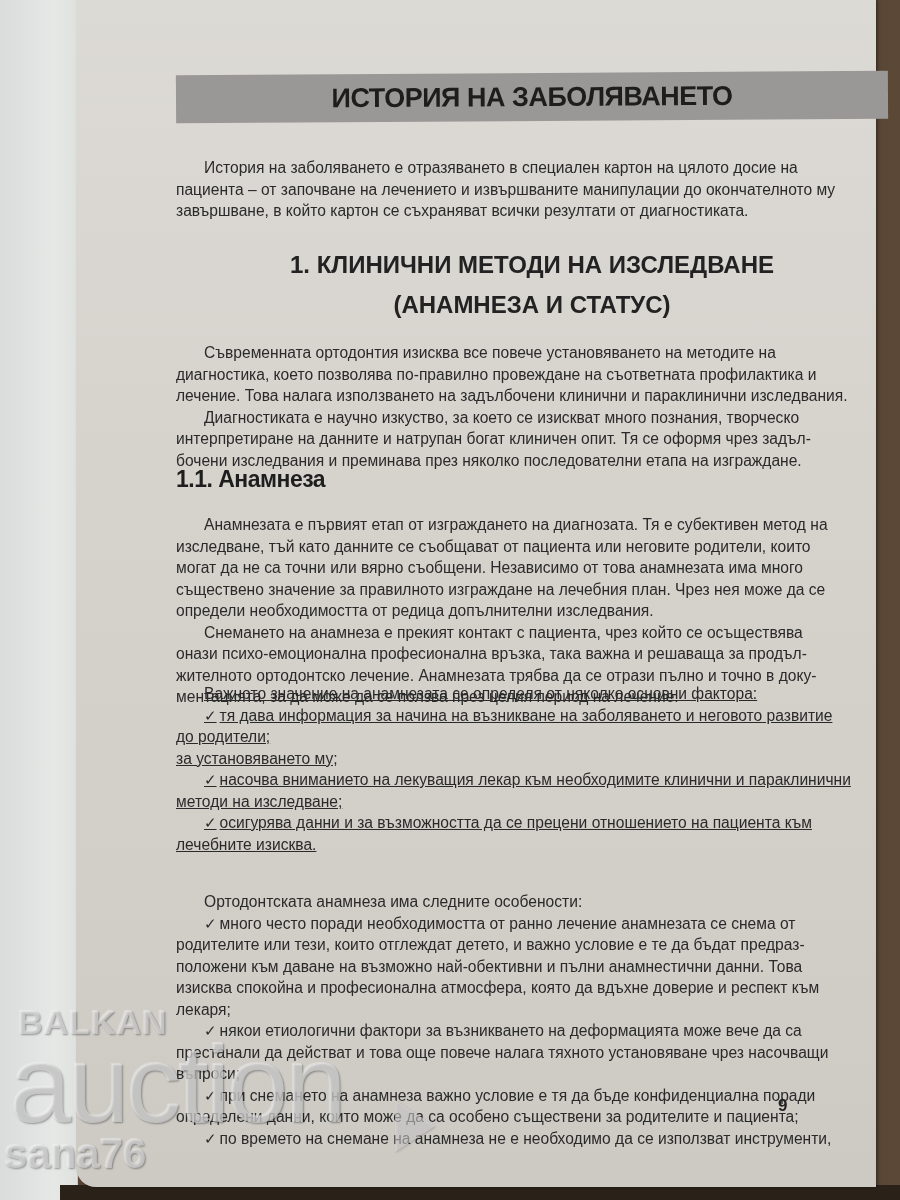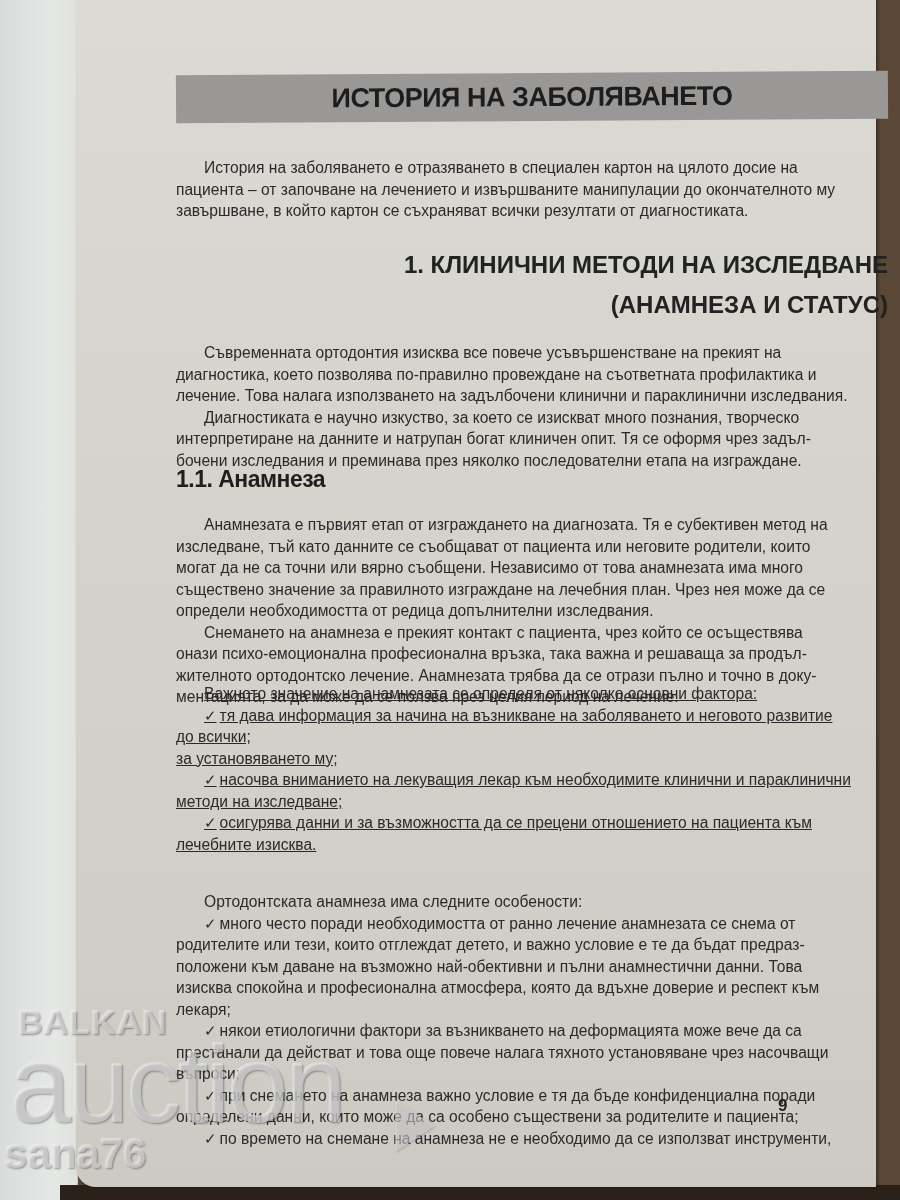--- a/index.html
+++ b/index.html
@@ -44,21 +44,21 @@
       letter-spacing: -0.5px;
     }
     .para {
       position: absolute; left: 0; width: 712px;
       font-size: 15.6px; line-height: 21.5px;
       text-align: justify;
     }
     .para .line { display: block; white-space: nowrap; }
     .para .indent { padding-left: 28px; }
     .section-heading {
-      position: absolute; left: 0; width: 712px; text-align: right;
+      position: absolute; left: 0; width: 712px; text-align: center;
       font-weight: bold; font-size: 24px; line-height: 42px; color: #222;
     }
     .subsection-heading {
       position: absolute; left: 0; top: 466px;
       font-weight: bold; font-size: 23px; color: #1e1e1e;
       letter-spacing: -0.5px;
     }
     .check { font-size: 15px; margin-right: 3px; }
     .page-number {
       position: absolute; left: 778px; top: 1096px;
@@ -98,21 +98,21 @@
       <div class="para" style="top:157px;">
         <span class="line indent">История на заболяването е отразяването в специален картон на цялото досие на</span>
         <span class="line">пациента – от започване на лечението и извършваните манипулации до окончателното му</span>
         <span class="line">завършване, в който картон се съхраняват всички резултати от диагностиката.</span>
       </div>
 
       <div class="section-heading" style="top:244px;">1. КЛИНИЧНИ МЕТОДИ НА ИЗСЛЕДВАНЕ</div>
       <div class="section-heading" style="top:284px;">(АНАМНЕЗА И СТАТУС)</div>
 
       <div class="para" style="top:342px;">
-        <span class="line indent">Съвременната ортодонтия изисква все повече усъвършенстване на прекият на</span>
+        <span class="line indent">Съвременната ортодонтия изисква все повече установяването на методите на</span>
         <span class="line">диагностика, което позволява по-правилно провеждане на съответната профилактика и</span>
         <span class="line">лечение. Това налага използването на задълбочени клинични и параклинични изследвания.</span>
         <span class="line indent">Диагностиката е научно изкуство, за което се изискват много познания, творческо</span>
         <span class="line">интерпретиране на данните и натрупан богат клиничен опит. Тя се оформя чрез задъл-</span>
         <span class="line">бочени изследвания и преминава през няколко последователни етапа на изграждане.</span>
       </div>
 
       <div class="subsection-heading">1.1. Анамнеза</div>
 
       <div class="para" style="top:514px;">
@@ -123,21 +123,21 @@
         <span class="line">определи необходимостта от редица допълнителни изследвания.</span>
         <span class="line indent">Снемането на анамнеза е прекият контакт с пациента, чрез който се осъществява</span>
         <span class="line">онази психо-емоционална професионална връзка, така важна и решаваща за продъл-</span>
         <span class="line">жителното ортодонтско лечение. Анамнезата трябва да се отрази пълно и точно в доку-</span>
         <span class="line">ментацията, за да може да се ползва през целия период на лечение.</span>
       </div>
 
       <div class="para" style="top:683px;text-decoration:underline;">
         <span class="line indent">Важното значение на анамнезата се определя от няколко основни фактора:</span>
         <span class="line indent"><span class="check">✓</span><span>тя дава информация за начина на възникване на заболяването и неговото развитие</span></span>
-        <span class="line">до всички;</span>
+        <span class="line">до родители;</span>
         <span class="line">за установяването му;</span>
         <span class="line indent"><span class="check">✓</span><span>насочва вниманието на лекуващия лекар към необходимите клинични и параклинични</span></span>
         <span class="line">методи на изследване;</span>
         <span class="line indent"><span class="check">✓</span><span>осигурява данни и за възможността да се прецени отношението на пациента към</span></span>
         <span class="line">лечебните изисква.</span>
       </div>
 
       <div class="para" style="top:891px;">
         <span class="line indent">Ортодонтската анамнеза има следните особености:</span>
         <span class="line indent"><span class="check">✓</span><span>много често поради необходимостта от ранно лечение анамнезата се снема от</span></span>

